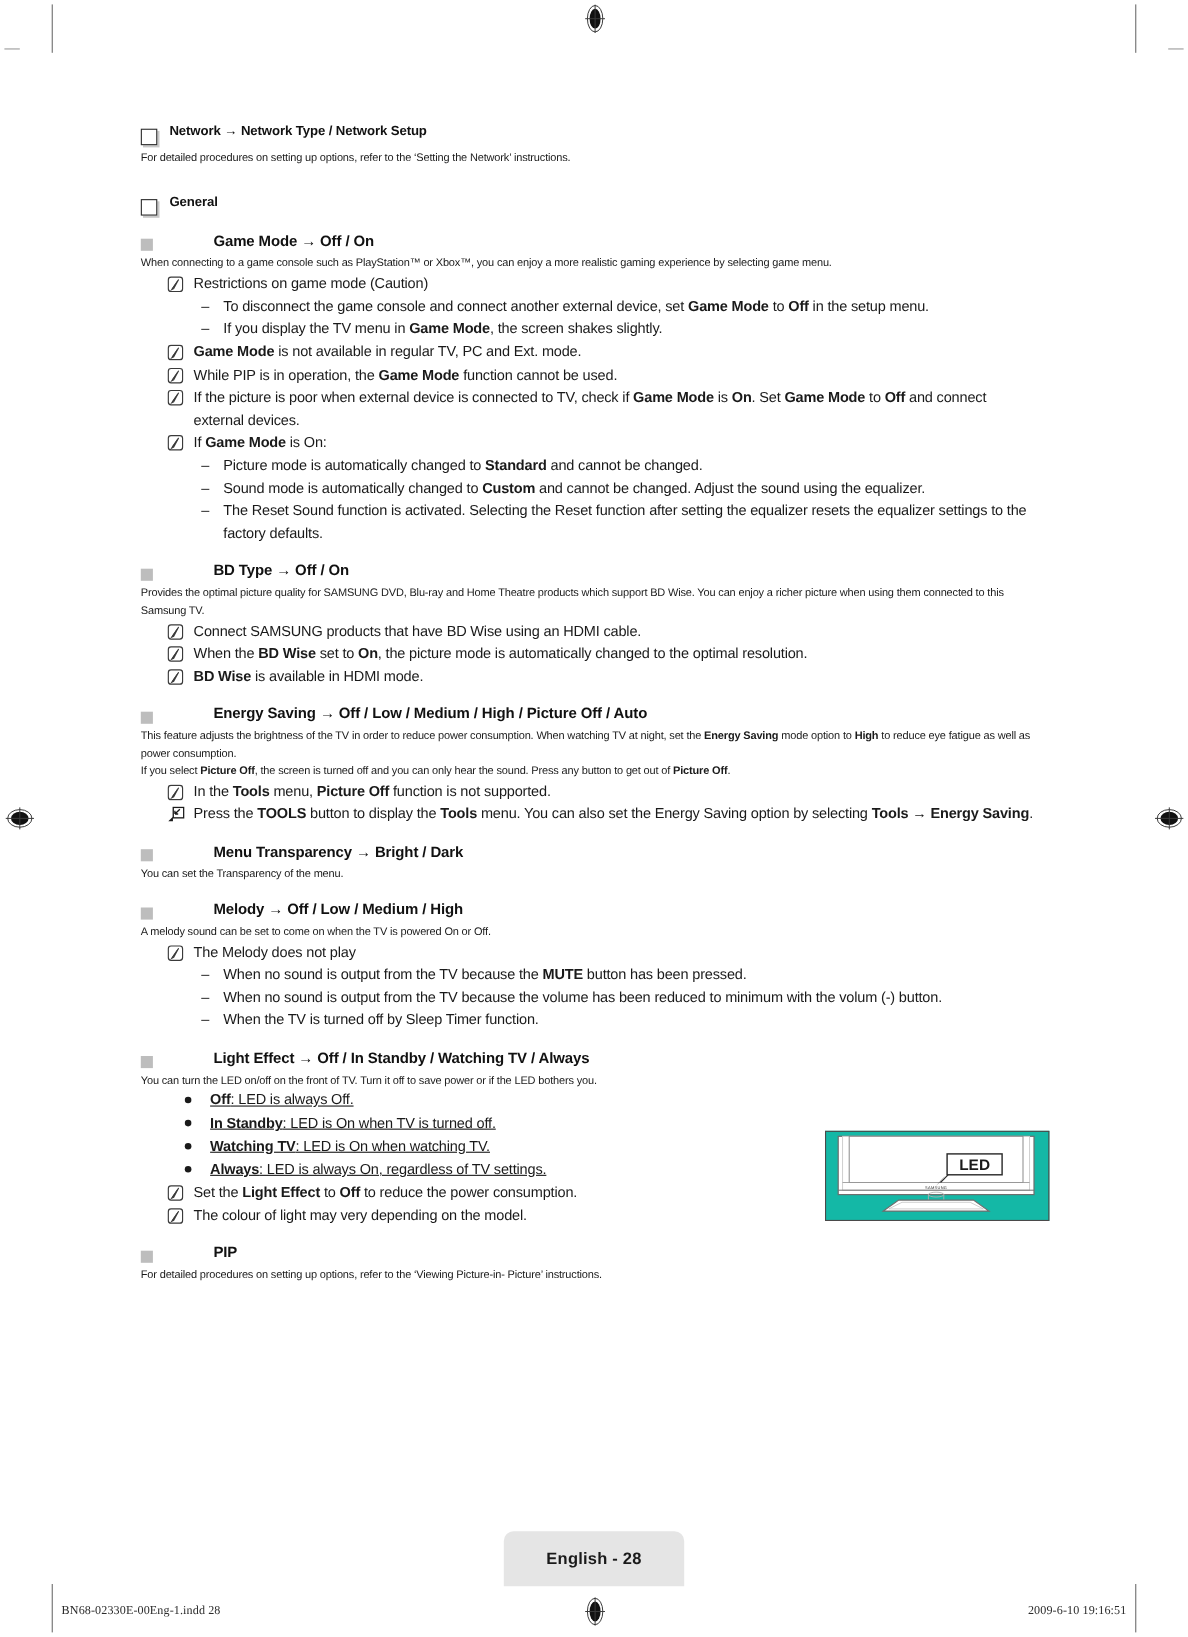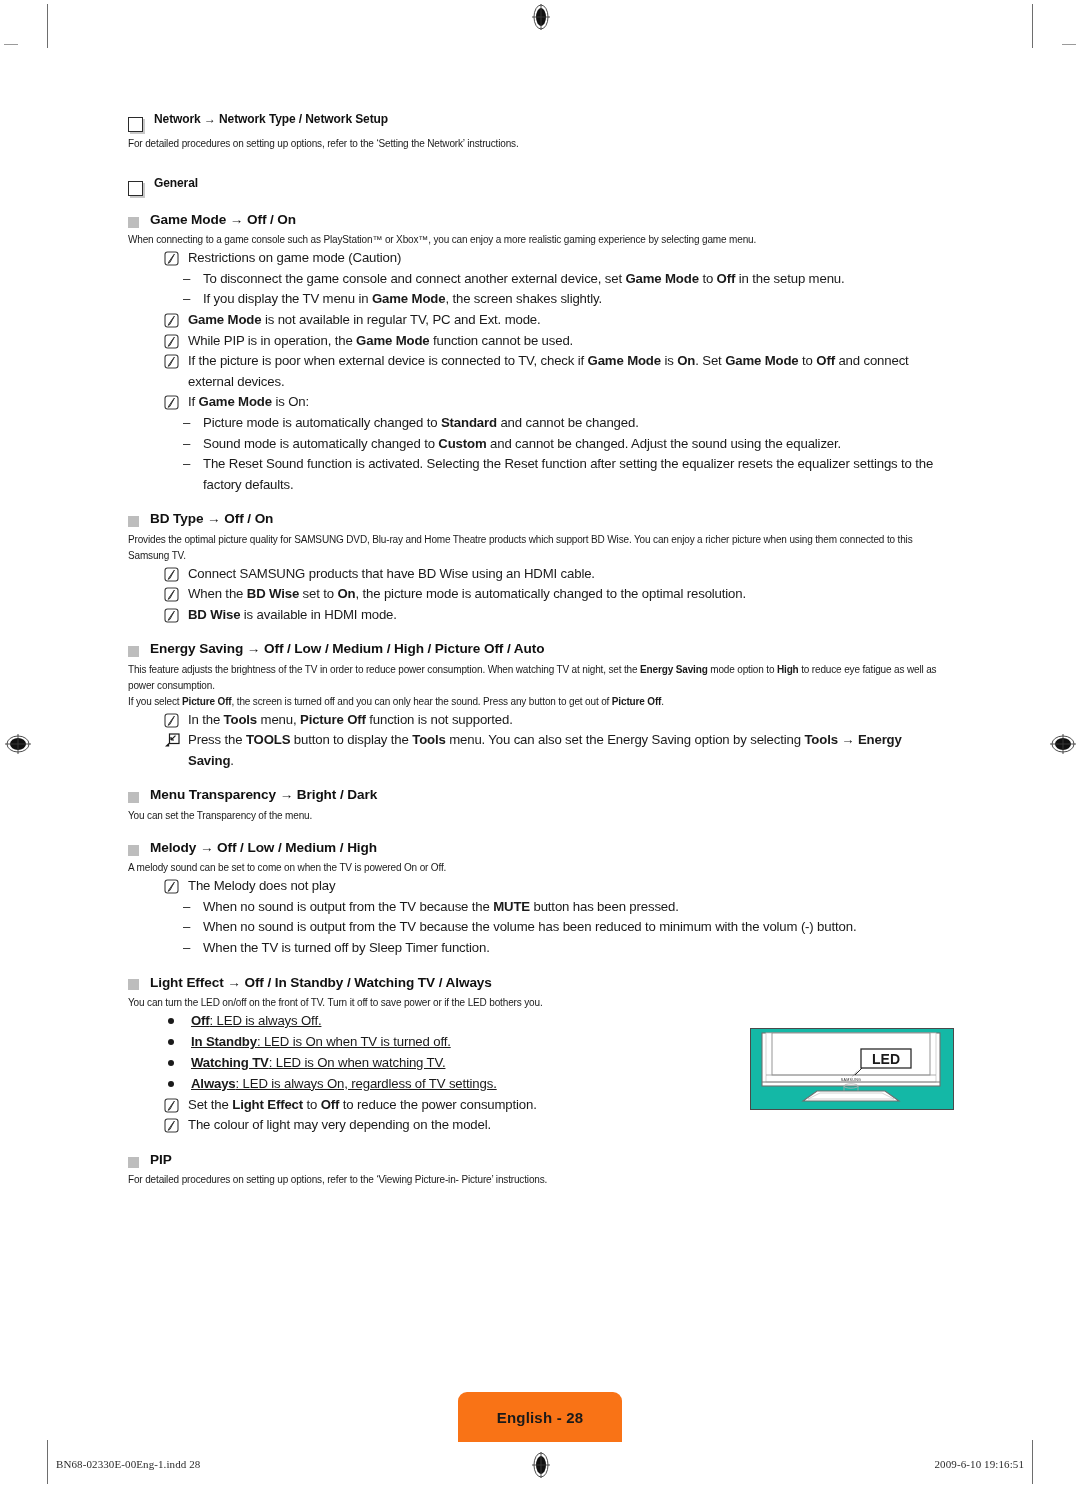--- a/index.html
+++ b/index.html
@@ -44,21 +44,21 @@
     margin-top:5px;margin-right:11px;
   }
   .h1-text{
     font-size:12px;
     font-weight:bold;
     letter-spacing:-0.1px;
     line-height:1.25;
     color:#111;
   }
 
-  .h2-row{display:flex;align-items:center;}
+  .h2-row{display:flex;align-items:flex-end;gap:44px;}
   .sq-filled{
     flex:0 0 auto;
     width:11px;height:11px;
     background:#bdbdbd;
     margin-top:5px;margin-right:11px;
   }
   .h2-text{
     font-size:13.6px;
     font-weight:bold;
     letter-spacing:-0.1px;
@@ -70,21 +70,21 @@
   .para{
     font-size:10px;
     line-height:1.58;
     letter-spacing:-0.15px;
     color:#1a1a1a;
   }
 
   
   .note-row{
     display:flex;align-items:flex-start;
-    margin-left:36px;
+    margin-left:24px;
     font-size:13.2px;
     line-height:1.56;
     letter-spacing:-0.15px;
   }
   .note-icon{
     flex:0 0 auto;
     width:15px;height:15px;
     margin-top:3px;margin-right:9px;
   }
   .note-text{flex:1 1 auto;}
@@ -141,21 +141,21 @@
     border:1.2px solid #4a4a4a;
     background:#14b8a6;
   }
   .tv-figure svg{display:block;}
 
   
   .page-tab{
     position:absolute;
     left:458px;top:1392px;
     width:164px;height:50px;
-    background:#f97316;
+    background:#e5e5e5;
     border-radius:9px 9px 0 0;
     display:flex;align-items:center;justify-content:center;
   }
   .page-tab span{
     font-size:15px;font-weight:bold;color:#1a1a1a;
     letter-spacing:0.2px;
   }
 
   
   .foot-left{

